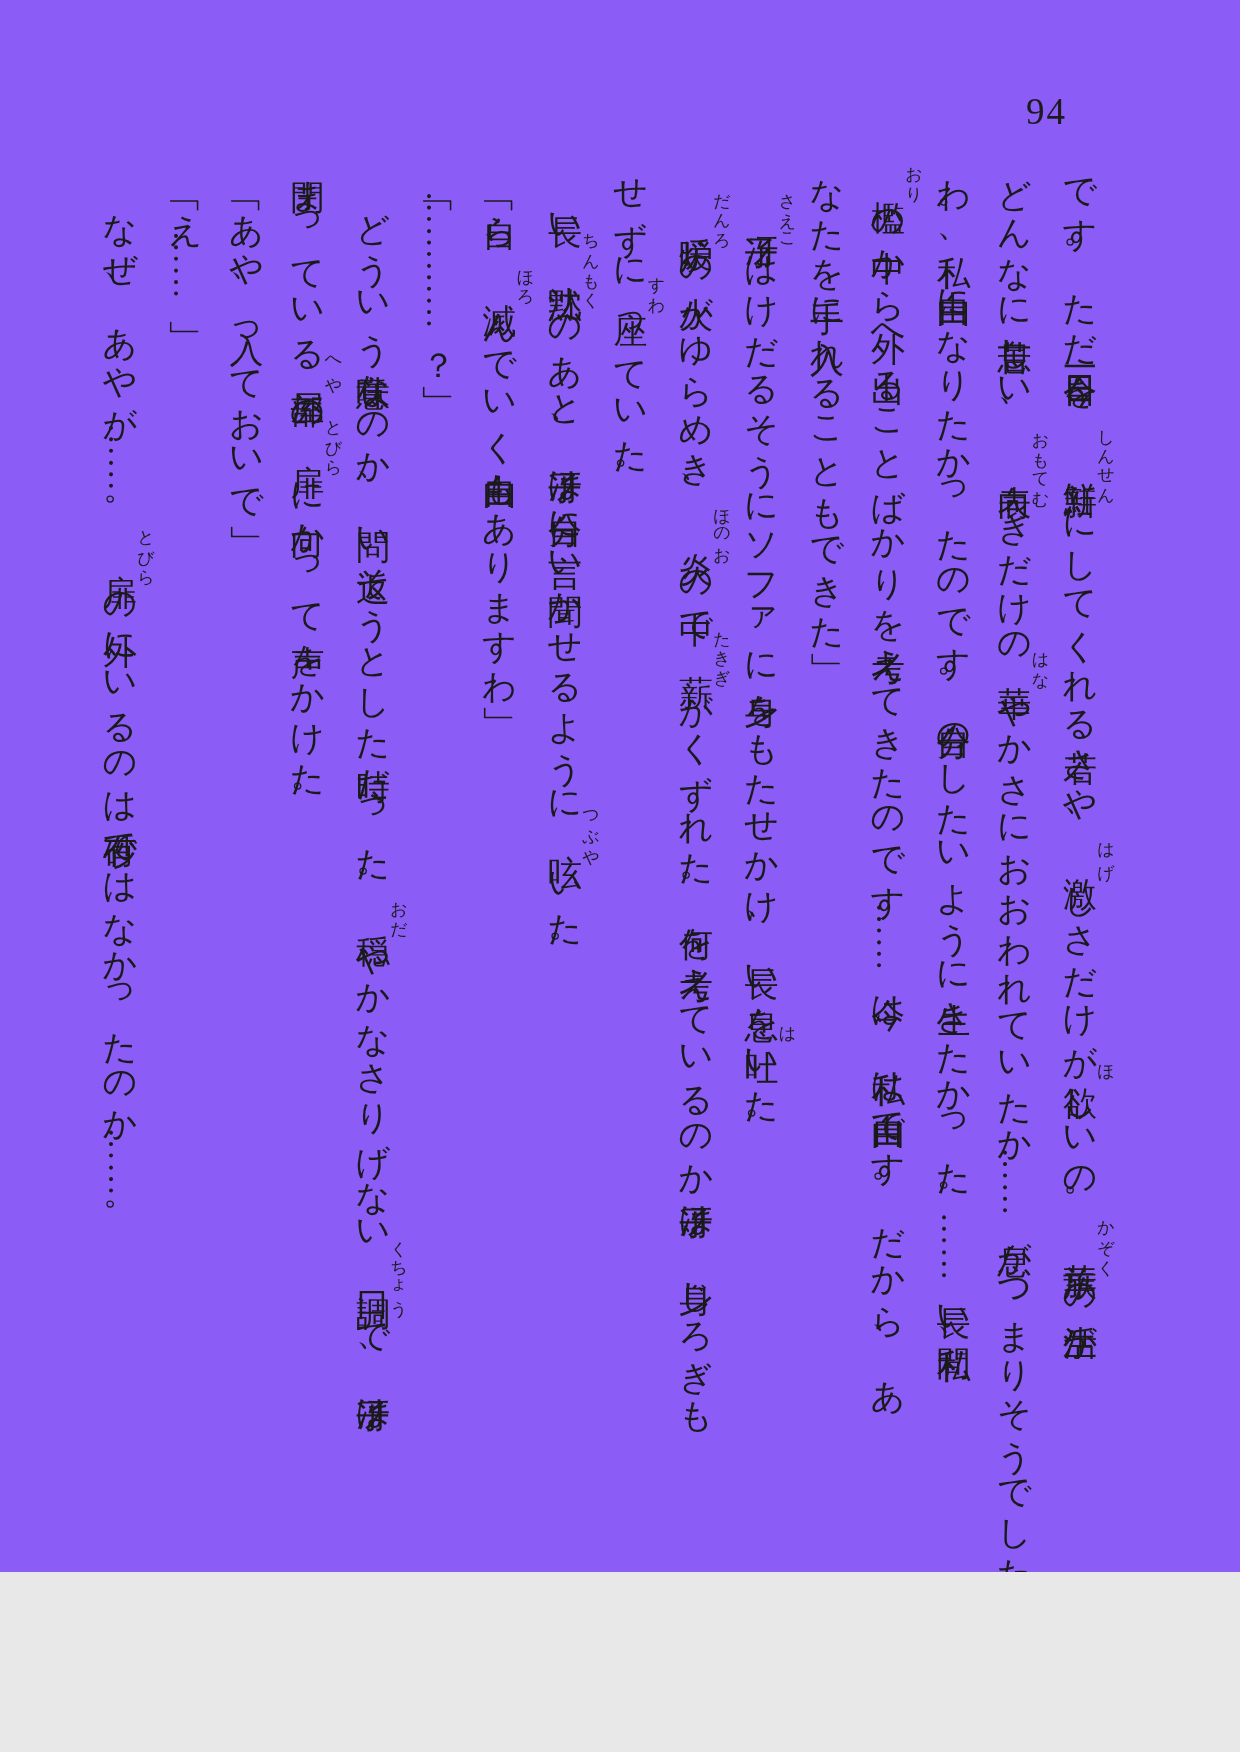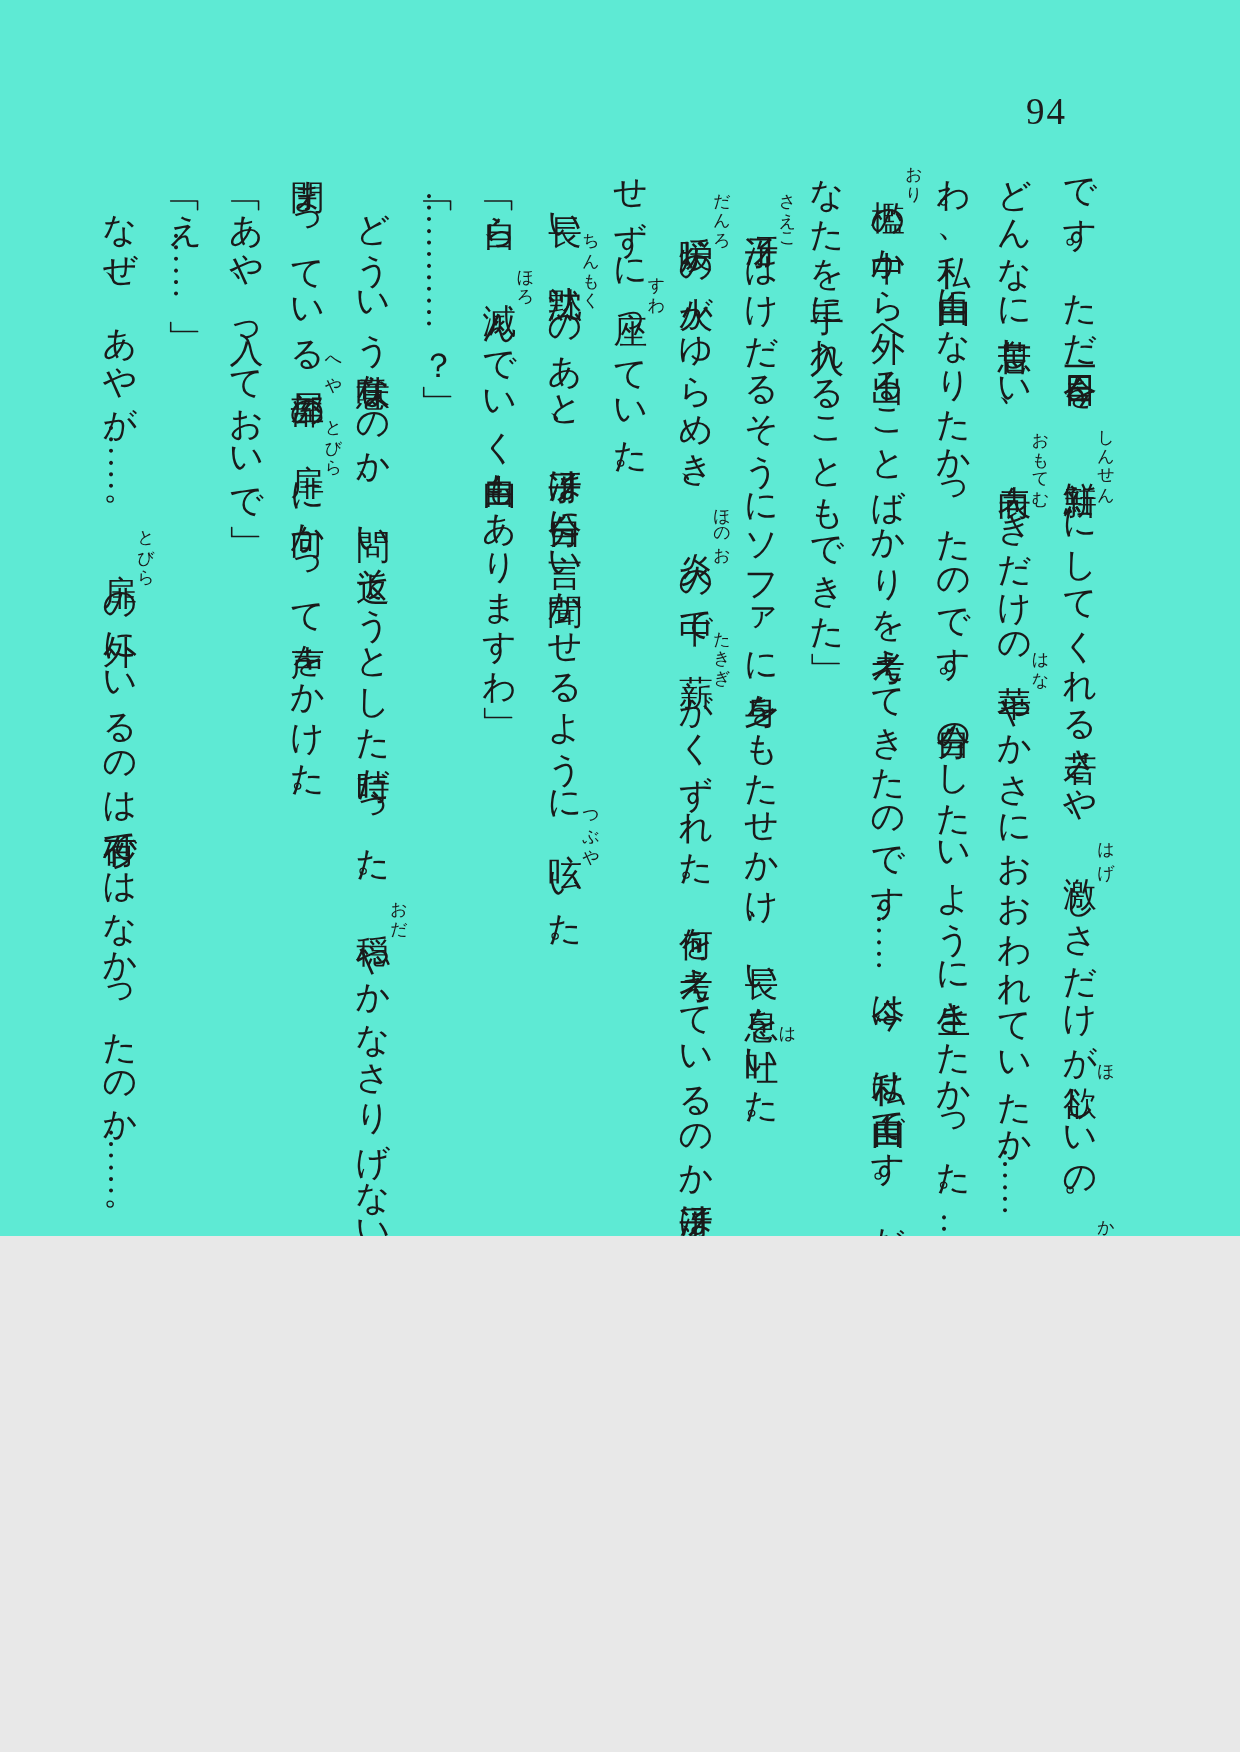--- a/index.html
+++ b/index.html
@@ -3,22 +3,22 @@
 <meta charset="utf-8">
 <style>
   html, body {
     margin: 0;
     padding: 0;
     background: #e8e8e8;
   }
   .page {
     position: relative;
     width: 1240px;
-    height: 1236px;
-    background: #5eead4;
+    height: 1572px;
+    background: #8b5cf6;
     overflow: hidden;
     font-family: "Liberation Serif", "DejaVu Serif", serif;
     color: #1a1a1a;
   }
   .page-number {
     position: absolute;
     top: 90px;
     left: 1026px;
     font-size: 37px;
     letter-spacing: 2px;

